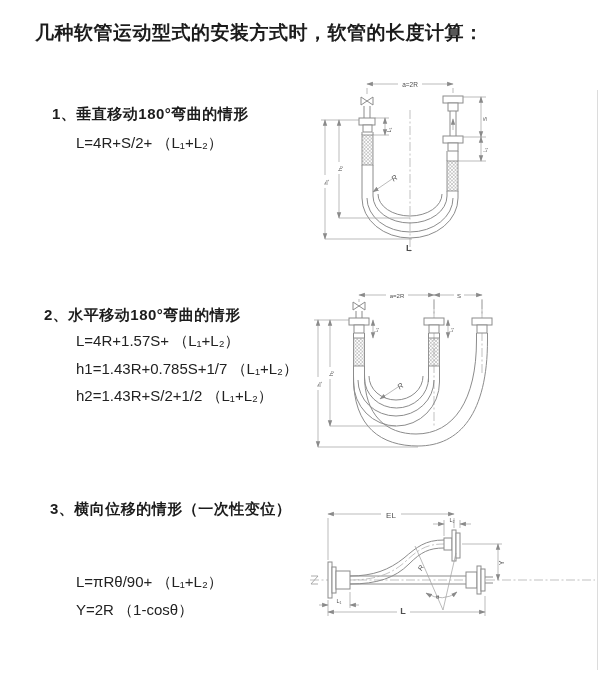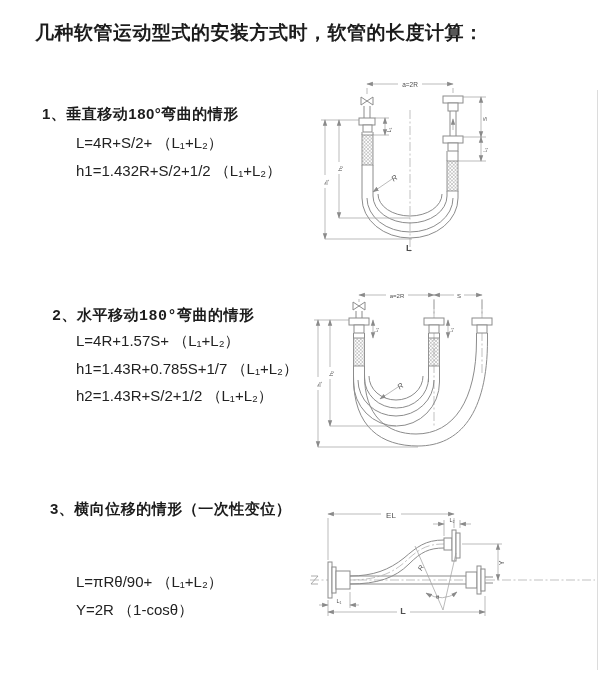--- a/index.html
+++ b/index.html
@@ -8,22 +8,22 @@
     font-family:"Liberation Sans","DejaVu Sans",sans-serif;
     color:#1c1c1c;overflow:hidden;
   }
   .page-title{
     position:absolute;left:35px;top:20px;font-size:19px;font-weight:bold;
     letter-spacing:0.5px;white-space:nowrap;
   }
   .sec-heading{position:absolute;font-size:15px;font-weight:bold;white-space:nowrap;letter-spacing:0.5px;}
   .formulas{position:absolute;font-size:15px;line-height:27.5px;white-space:nowrap;color:#222;}
   .formulas div{height:27.5px;}
-  #h1{left:42px;top:105px;}  #f1{left:76px;top:129px;}
-  #h2{left:52px;top:306px;font-family:Liberation Mono, monospace;}  #f2{left:76px;top:327px;}
+  #h1{left:52px;top:105px;}  #f1{left:76px;top:129px;}
+  #h2{left:44px;top:306px;}  #f2{left:76px;top:327px;}
   #h3{left:50px;top:500px;}  #f3{left:76px;top:568px;}
   .diagram{position:absolute;}
   #d1{left:312px;top:72px;}
   #d2{left:310px;top:278px;}
   #d3{left:305px;top:500px;}
   .edge-line{position:absolute;right:2px;top:90px;width:1px;height:580px;background:#dcdcdc;}
   svg text{fill:#4f4f4f;font-family:"Liberation Sans","DejaVu Sans",sans-serif;}
   .geo{stroke:#8c8c8c;stroke-width:1;fill:none;}
   .geo-thin{stroke:#979797;stroke-width:0.8;fill:none;}
   .dim{stroke:#9e9e9e;stroke-width:0.7;fill:none;}
@@ -44,21 +44,20 @@
       <path d="M0,3.5 L3.5,0 M0,0 L3.5,3.5" stroke="#9a9a9a" stroke-width="0.5"></path>
     </pattern>
   </defs>
 </svg>
 
 <div class="page-title">几种软管运动型式的安装方式时，软管的长度计算：</div>
 
 <div id="h1" class="sec-heading">1、垂直移动180°弯曲的情形</div>
 <div id="f1" class="formulas">
   <div>L=4R+S/2+ （L₁+L₂）</div>
-  <div>h1=1.432R+S/2+1/2 （L₁+L₂）</div>
 </div>
 
 <div id="h2" class="sec-heading">2、水平移动180°弯曲的情形</div>
 <div id="f2" class="formulas">
   <div>L=4R+1.57S+ （L₁+L₂）</div>
   <div>h1=1.43R+0.785S+1/7 （L₁+L₂）</div>
   <div>h2=1.43R+S/2+1/2 （L₁+L₂）</div>
 </div>
 
 <div id="h3" class="sec-heading">3、横向位移的情形（一次性变位）</div>

